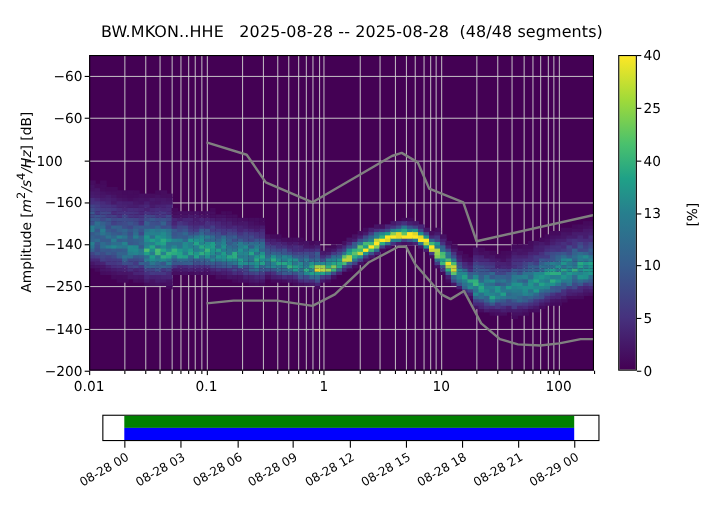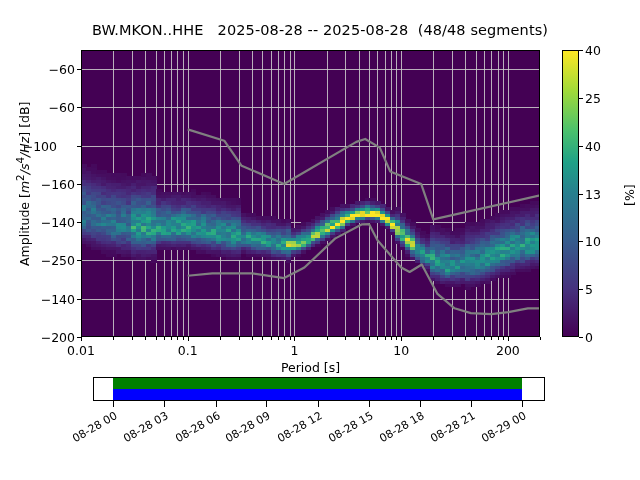--- a/index.html
+++ b/index.html
@@ -1732,41 +1732,40 @@
       <div class="tkx" style="left:484.20px;top:337px;height:2.5px"></div>
       <div class="tkx" style="left:491.34px;top:337px;height:2.5px"></div>
       <div class="tkx" style="left:497.53px;top:337px;height:2.5px"></div>
       <div class="tkx" style="left:502.99px;top:337px;height:2.5px"></div>
       <div class="tkx" style="left:507.87px;top:337px;height:4px"></div>
       <div class="tkx" style="left:540.00px;top:337px;height:2.5px"></div>
       <div class="xlab" style="left:81.00px;top:343px">0.01</div>
       <div class="xlab" style="left:187.72px;top:343px">0.1</div>
       <div class="xlab" style="left:294.44px;top:343px">1</div>
       <div class="xlab" style="left:401.16px;top:343px">10</div>
-      <div class="xlab" style="left:507.87px;top:343px">200</div>
+      <div class="xlab" style="left:507.87px;top:343px">100</div>
     </div>
   <div id="yticks">
       <div class="tky" style="left:77px;top:69.13px;width:4px"></div>
       <div class="ylab" style="left:33px;top:69.13px;width:42px">−60</div>
       <div class="tky" style="left:77px;top:107.40px;width:4px"></div>
       <div class="ylab" style="left:33px;top:107.40px;width:42px">−60</div>
       <div class="tky" style="left:77px;top:145.67px;width:4px"></div>
       <div class="ylab" style="left:15px;top:145.67px;width:42px">−100</div>
       <div class="tky" style="left:77px;top:183.93px;width:4px"></div>
       <div class="ylab" style="left:33px;top:183.93px;width:42px">−160</div>
       <div class="tky" style="left:77px;top:222.20px;width:4px"></div>
       <div class="ylab" style="left:33px;top:222.20px;width:42px">−140</div>
       <div class="tky" style="left:77px;top:260.47px;width:4px"></div>
       <div class="ylab" style="left:33px;top:260.47px;width:42px">−250</div>
       <div class="tky" style="left:77px;top:298.73px;width:4px"></div>
       <div class="ylab" style="left:33px;top:298.73px;width:42px">−140</div>
       <div class="tky" style="left:77px;top:337.00px;width:4px"></div>
       <div class="ylab" style="left:33px;top:337.00px;width:42px">−200</div>
     </div>
-  <div class="xtitle">Period [s]</div>
   <div class="ytitle" id="ytitle" style="left: 14px; top: 265.5px;">Amplitude [<i>m</i><sup>2</sup><i>/s</i><sup>4</sup><i>/Hz</i>] [dB]</div>
 
   <div id="cbar"></div>
   <div id="cbticks">
       <div class="cbt" style="left:579px;top:337.00px"></div>
       <div class="cblab" style="left:585px;top:337.00px">0</div>
       <div class="cbt" style="left:579px;top:289.17px"></div>
       <div class="cblab" style="left:585px;top:289.17px">5</div>
       <div class="cbt" style="left:579px;top:241.33px"></div>
       <div class="cblab" style="left:585px;top:241.33px">10</div>

